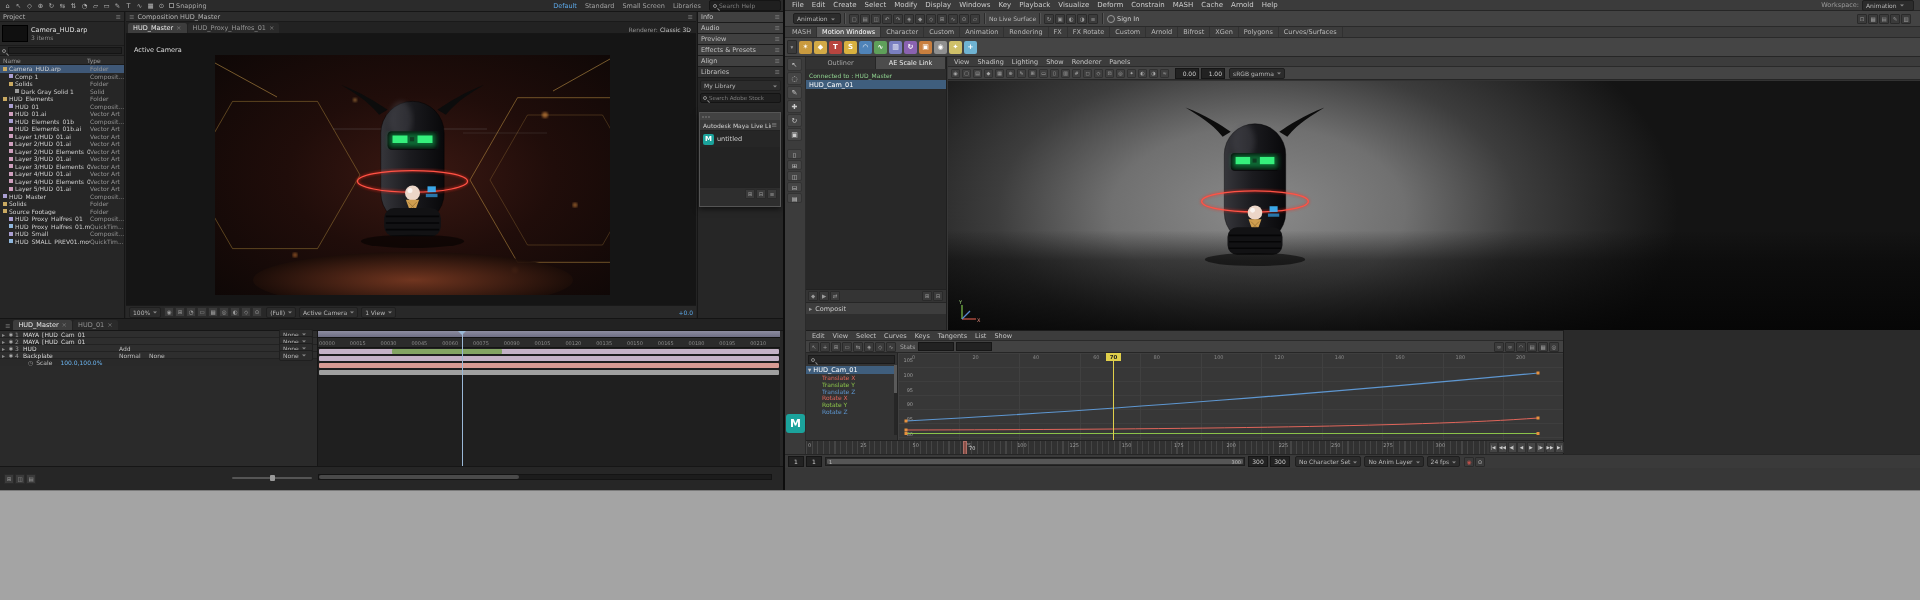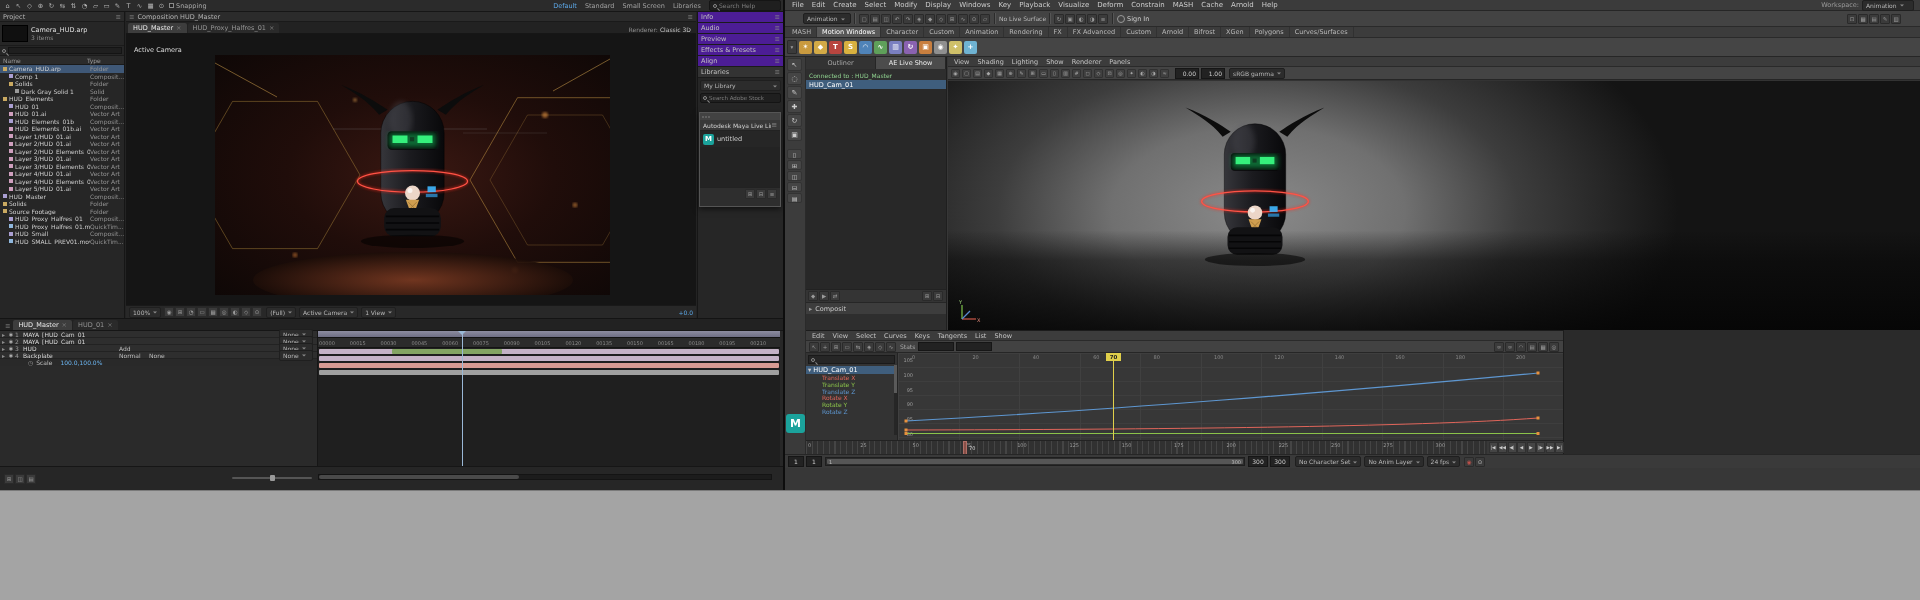--- a/index.html
+++ b/index.html
@@ -23,21 +23,21 @@
 .ws.on{color:#5ca8e8}
 .ae-hdr{height:10px;background:#2b2b2b;display:flex;align-items:center;padding:0 3px;font-size:6.5px;color:#b4b4b4;border-bottom:1px solid #1a1a1a}
 .tabbar{display:flex;align-items:flex-end;background:#222;border-bottom:1px solid #161616;height:12px;padding:1px 2px 0}
 .tab{padding:1px 5px;font-size:6.5px;color:#969696;background:#2a2a2a;margin-right:1px;border-radius:2px 2px 0 0;display:flex;align-items:center;white-space:nowrap}
 .tab.on{background:#3d3d3d;color:#ececec}
 .prow{height:7.5px;display:flex;align-items:center;padding-left:3px;font-size:6px}
 .prow.on{background:#3f5877}
 .chip{width:4px;height:4px;flex:none;margin-right:2px;background:#888}
 .pname{flex:1;white-space:nowrap;overflow:hidden;color:#cfcfcf}
 .ptype{width:34px;white-space:nowrap;overflow:hidden;color:#949494;flex:none}
-.sidep{height:11px;background:#4c1d95;border-bottom:1px solid #1b1b1b;display:flex;align-items:center;justify-content:space-between;padding:0 3px;font-size:6.5px;color:#c0c0c0}
+.sidep{height:11px;background:#404040;border-bottom:1px solid #1b1b1b;display:flex;align-items:center;justify-content:space-between;padding:0 3px;font-size:6.5px;color:#c0c0c0}
 .lrow{height:7px;display:flex;align-items:center;font-size:6px}
 .lbar-row{height:7px;display:flex;align-items:center;padding:0 1px}
 .lbar{height:5px;width:100%;border-radius:1px}
 .rl{flex:0 0 30.8px;font-size:5px;color:#8a8a8a;white-space:nowrap}
 
 #maya{left:785px;top:0;width:1135px;height:490px;background:#373737}
 .m-menubar{display:flex;align-items:center;height:11px;background:#3b3b3b;border-bottom:1px solid #262626;padding:0 3px}
 .m-menu{font-size:7px;color:#ccc;padding:0 4px;white-space:nowrap}
 .shtab{font-size:6.5px;color:#b8b8b8;padding:1px 5px;border-right:1px solid #313131;white-space:nowrap}
 .shtab.on{background:#585858;color:#fff}
@@ -608,21 +608,21 @@
         <span class="m-menu">Arnold</span>
         <span class="m-menu">Help</span>
       </div>
     <div style="flex:1"></div>
     <span style="font-size:6.5px;color:#9a9a9a">Workspace:</span>
     <span class="dd" style="margin:0 3px;min-width:52px">
         <span>Animation</span>
       </span>
   </div>
 
-  <div class="row" style="height:16px;background:#434343;border-bottom:1px solid #2a2a2a;padding:0 18px">
+  <div class="row" style="height:16px;background:#434343;border-bottom:1px solid #2a2a2a;padding:0 8px">
     <span class="dd" style="min-width:48px">
         <span>Animation</span>
       </span>
     <span class="sep"></span>
     <div class="row">
         <span class="ic">
           <i style="font-style:normal">▢</i>
         </span>
         <span class="ic">
           <i style="font-style:normal">▤</i>
@@ -702,21 +702,21 @@
   </div>
 
   <div class="row" style="height:11px;background:#3c3c3c;border-bottom:1px solid #2a2a2a;padding-left:2px">
       <span class="shtab">MASH</span>
       <span class="shtab on">Motion Windows</span>
       <span class="shtab">Character</span>
       <span class="shtab">Custom</span>
       <span class="shtab">Animation</span>
       <span class="shtab">Rendering</span>
       <span class="shtab">FX</span>
-      <span class="shtab">FX Advanced</span>
+      <span class="shtab">FX Rotate</span>
       <span class="shtab">Custom</span>
       <span class="shtab">Arnold</span>
       <span class="shtab">Bifrost</span>
       <span class="shtab">XGen</span>
       <span class="shtab">Polygons</span>
       <span class="shtab">Curves/Surfaces</span>
     </div>
 
   <div class="row" style="height:19px;background:#454545;border-bottom:1px solid #262626;padding:0 2px">
     <span class="ic" style="height:14px">▾</span>
@@ -797,21 +797,21 @@
         </div>
         <div class="tbx" style="height:10px;font-size:6px">
           <i style="font-style:normal">▤</i>
         </div>
       </div>
   </div>
 
   <div class="a" style="left:21px;top:57px;width:141px;height:273px;background:#2e2e2e;border-right:1px solid #1f1f1f">
     <div class="row">
         <span class="otab">Outliner</span>
-        <span class="otab on">AE Live Show</span>
+        <span class="otab on">AE Scale Link</span>
       </div>
     <div style="padding:3px 3px 1px;font-size:6px;color:#8fd18f">Connected to : HUD_Master</div>
     <div>
         <div class="row on" style="height:9px;background:#3f5e7d;padding:0 3px;font-size:6.5px;color:#fff">
         <span>HUD_Cam_01</span>
       </div>
       </div>
     <div style="height:200px;background:#282828"></div>
     <div class="row" style="height:13px;background:#343434;border-top:1px solid #222;padding:0 2px">
       <div class="row">

